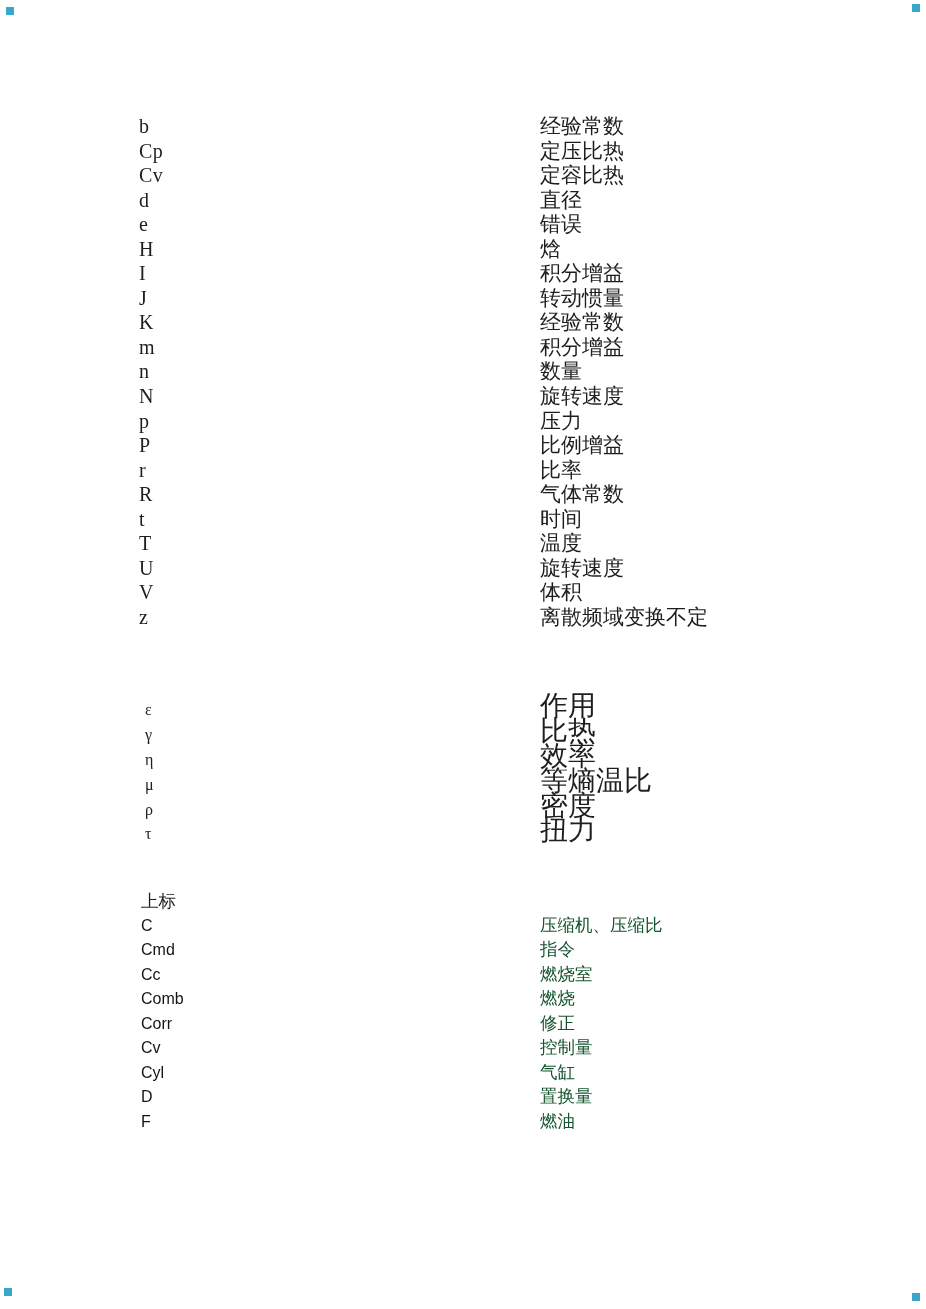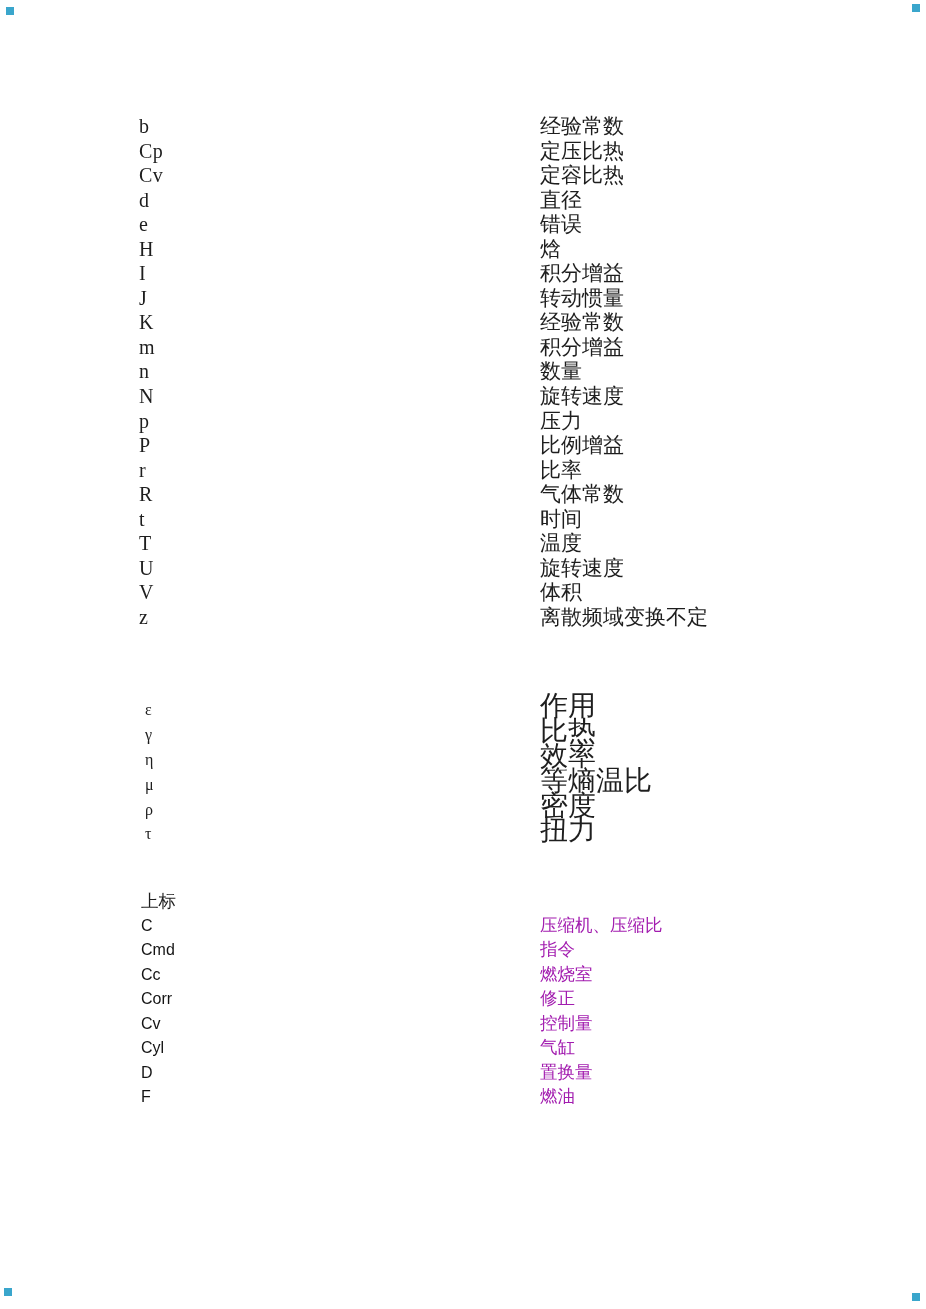--- a/index.html
+++ b/index.html
@@ -58,21 +58,21 @@
   #subs .sym {
     font-family: "Liberation Sans", "DejaVu Sans", sans-serif;
     font-size: 16px;
     color: #141414;
     flex-basis: 399px;
     width: 399px;
   }
   #subs .def {
     font-family: "Liberation Serif", "DejaVu Serif", serif;
     font-size: 17.5px;
-    color: #a21caf;
+    color: #14532d;
   }
 
   
   .corner { position: absolute; width: 8px; height: 8px; }
   .corner.tl { left: 6px;   top: 7px; }
   .corner.tr { left: 912px; top: 4px; }
   .corner.bl { left: 4px;   top: 1288px; }
   .corner.br { left: 912px; top: 1293px; }
 </style>
 </head>
@@ -208,20 +208,24 @@
       </div>
       <div class="row">
         <span class="sym">Cmd</span>
         <span class="def">指令</span>
       </div>
       <div class="row">
         <span class="sym">Cc</span>
         <span class="def">燃烧室</span>
       </div>
       <div class="row">
+        <span class="sym">Comb</span>
+        <span class="def">燃烧</span>
+      </div>
+      <div class="row">
         <span class="sym">Corr</span>
         <span class="def">修正</span>
       </div>
       <div class="row">
         <span class="sym">Cv</span>
         <span class="def">控制量</span>
       </div>
       <div class="row">
         <span class="sym">Cyl</span>
         <span class="def">气缸</span>

